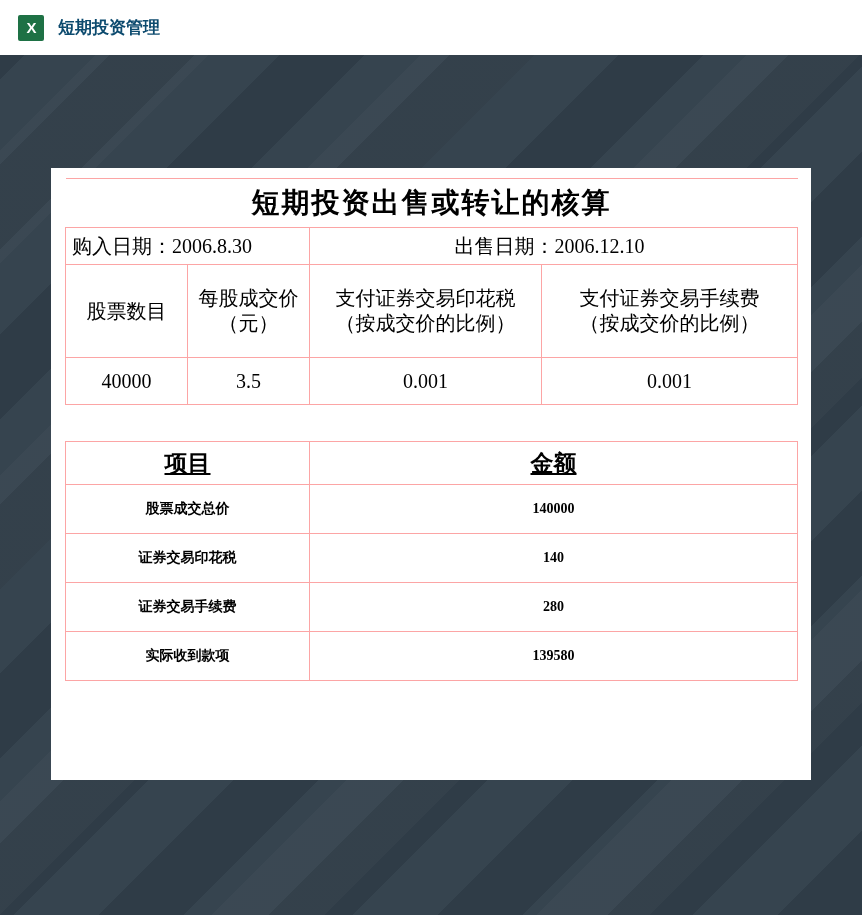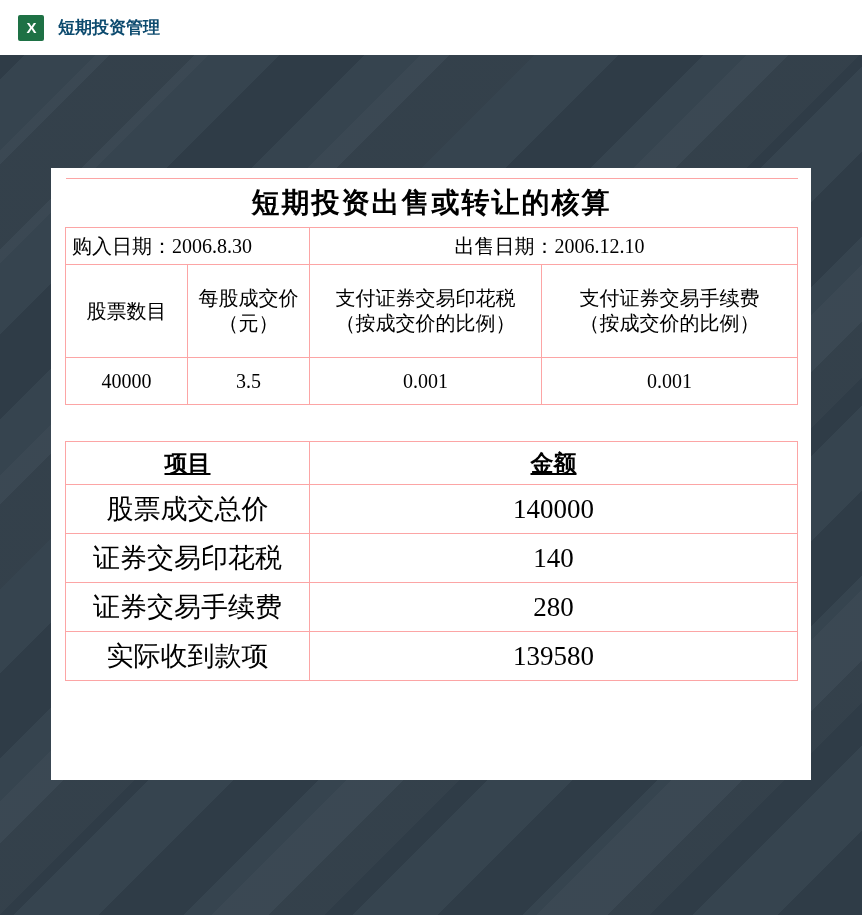--- a/index.html
+++ b/index.html
@@ -157,22 +157,23 @@
     height: 42px;
     font-size: 23px;
     font-weight: bold;
     font-family: Liberation Mono, monospace;
   }
   .row-subhead .u {
     text-decoration: underline;
   }
   .row-item td {
     height: 48px;
-    font-size: 27px;
-    font-family: "Liberation Serif", serif;
+    font-size: 14px;
+    font-family: "Liberation Serif", serif;
+    font-weight: bold;
   }
   .amount {
     font-family: "Liberation Serif", serif;
   }
 </style>
 </head>
 <body>
 
 <div class="bg-stripes"></div>
 

